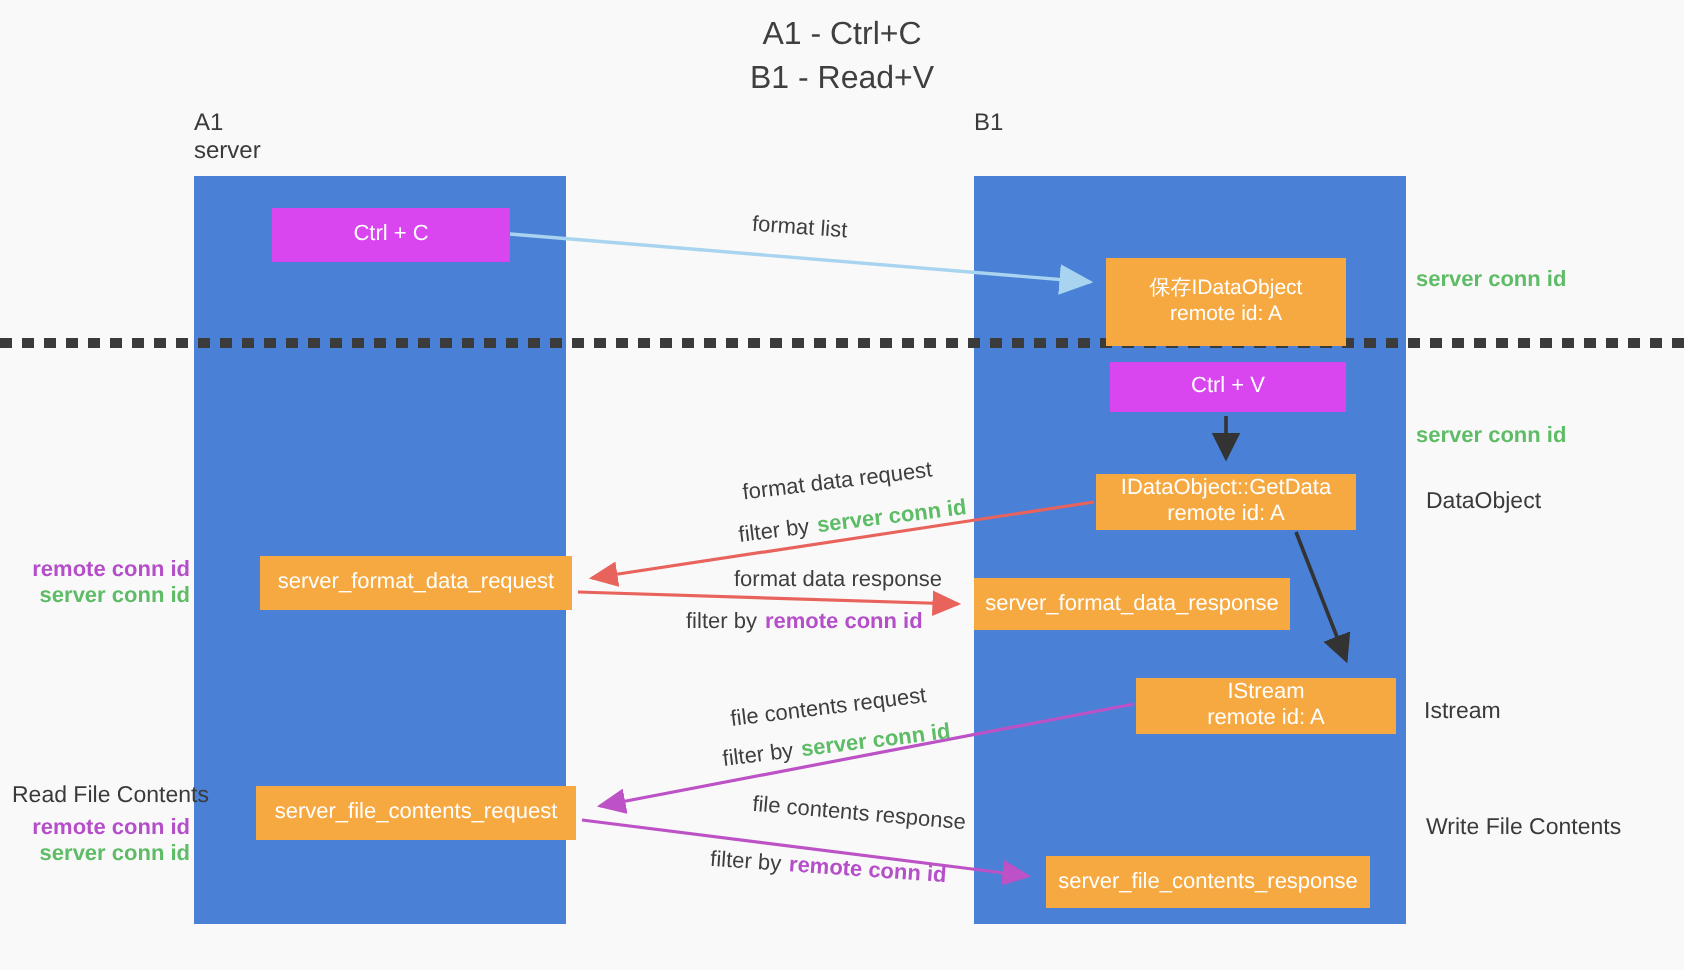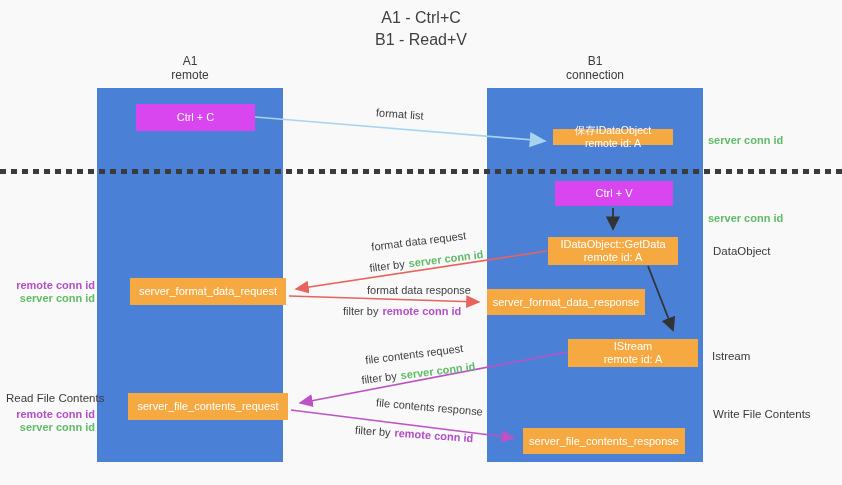--- a/index.html
+++ b/index.html
@@ -4,21 +4,21 @@
 <style>
   html,body{margin:0;padding:0;background:#f9f9f9;}
   .stage{
     position:relative;width:842px;height:485px;overflow:hidden;
     background:#f9f9f9;
     font-family:"Liberation Sans",sans-serif;
     color:#3e3e3e;
   }
   .abs{position:absolute;}
   .title{left:0;top:7px;width:100%;text-align:center;font-size:16px;line-height:22px;color:#3f3f3f;}
-  .col-header{text-align:center;font-size:12px;line-height:14px;color:#3a3a3a;}
+  .col-header{font-size:12px;line-height:14px;color:#3a3a3a;}
   .lifeline{background:#4a80d6;}
   .divider{left:0;top:169px;width:842px;height:5px;
     background:repeating-linear-gradient(to right,#3b3b3b 0 6px,transparent 6px 11px);}
   .box{display:flex;flex-direction:column;align-items:center;justify-content:center;
     color:#ffffff;font-size:11px;line-height:13px;text-align:center;white-space:nowrap;}
   .green-box{background:#d946ef;}
   .orange-box{background:#f7a941;}
   .lbl{font-size:11px;color:#3e3e3e;white-space:nowrap;}
   .lbl .pre{margin-right:4px;}
   .bold-green{color:#5fbc66;font-weight:bold;}
@@ -35,25 +35,24 @@
 
 <div class="stage">
 
   <div class="abs title">
     <div>A1 - Ctrl+C</div>
     <div>B1 - Read+V</div>
   </div>
 
   <div class="abs col-header" style="left:97px;top:54px;width:186px;">
     <div>A1</div>
-    <div>remote</div>
+    <div>server</div>
   </div>
   <div class="abs col-header" style="left:487px;top:54px;width:216px;">
     <div>B1</div>
-    <div>connection</div>
   </div>
 
   <div class="abs lifeline" style="left:97px;top:88px;width:186px;height:374px;"></div>
   <div class="abs lifeline" style="left:487px;top:88px;width:216px;height:374px;"></div>
 
   <div class="abs divider"></div>
 
   <svg class="abs overlay" width="842" height="485">
     <defs>
       <marker id="ah-blue" markerWidth="11" markerHeight="9" refX="9" refY="4.5" orient="auto">
@@ -75,21 +74,21 @@
     <line x1="547" y1="251" x2="296" y2="289" stroke="#e8635c" stroke-width="1.6" marker-end="url(#ah-red)"></line>
     <line x1="289" y1="296" x2="479" y2="302" stroke="#e8635c" stroke-width="1.6" marker-end="url(#ah-red)"></line>
     <line x1="567" y1="352" x2="300" y2="403" stroke="#bc52c6" stroke-width="1.6" marker-end="url(#ah-purple)"></line>
     <line x1="291" y1="410" x2="514" y2="438" stroke="#bc52c6" stroke-width="1.6" marker-end="url(#ah-purple)"></line>
   </svg>
 
   <div class="abs box green-box" style="left:136px;top:104px;width:119px;height:27px;">
     <div>Ctrl + C</div>
   </div>
 
-  <div class="abs box orange-box" style="left:553px;top:129px;width:120px;height:16px;font-size:10.5px;">
+  <div class="abs box orange-box" style="left:553px;top:129px;width:120px;height:44px;font-size:10.5px;">
     <div>保存IDataObject</div>
     <div>remote id: A</div>
   </div>
 
   <div class="abs box green-box" style="left:555px;top:181px;width:118px;height:25px;">
     <div>Ctrl + V</div>
   </div>
 
   <div class="abs box orange-box" style="left:548px;top:237px;width:130px;height:28px;">
     <div>IDataObject::GetData</div>

